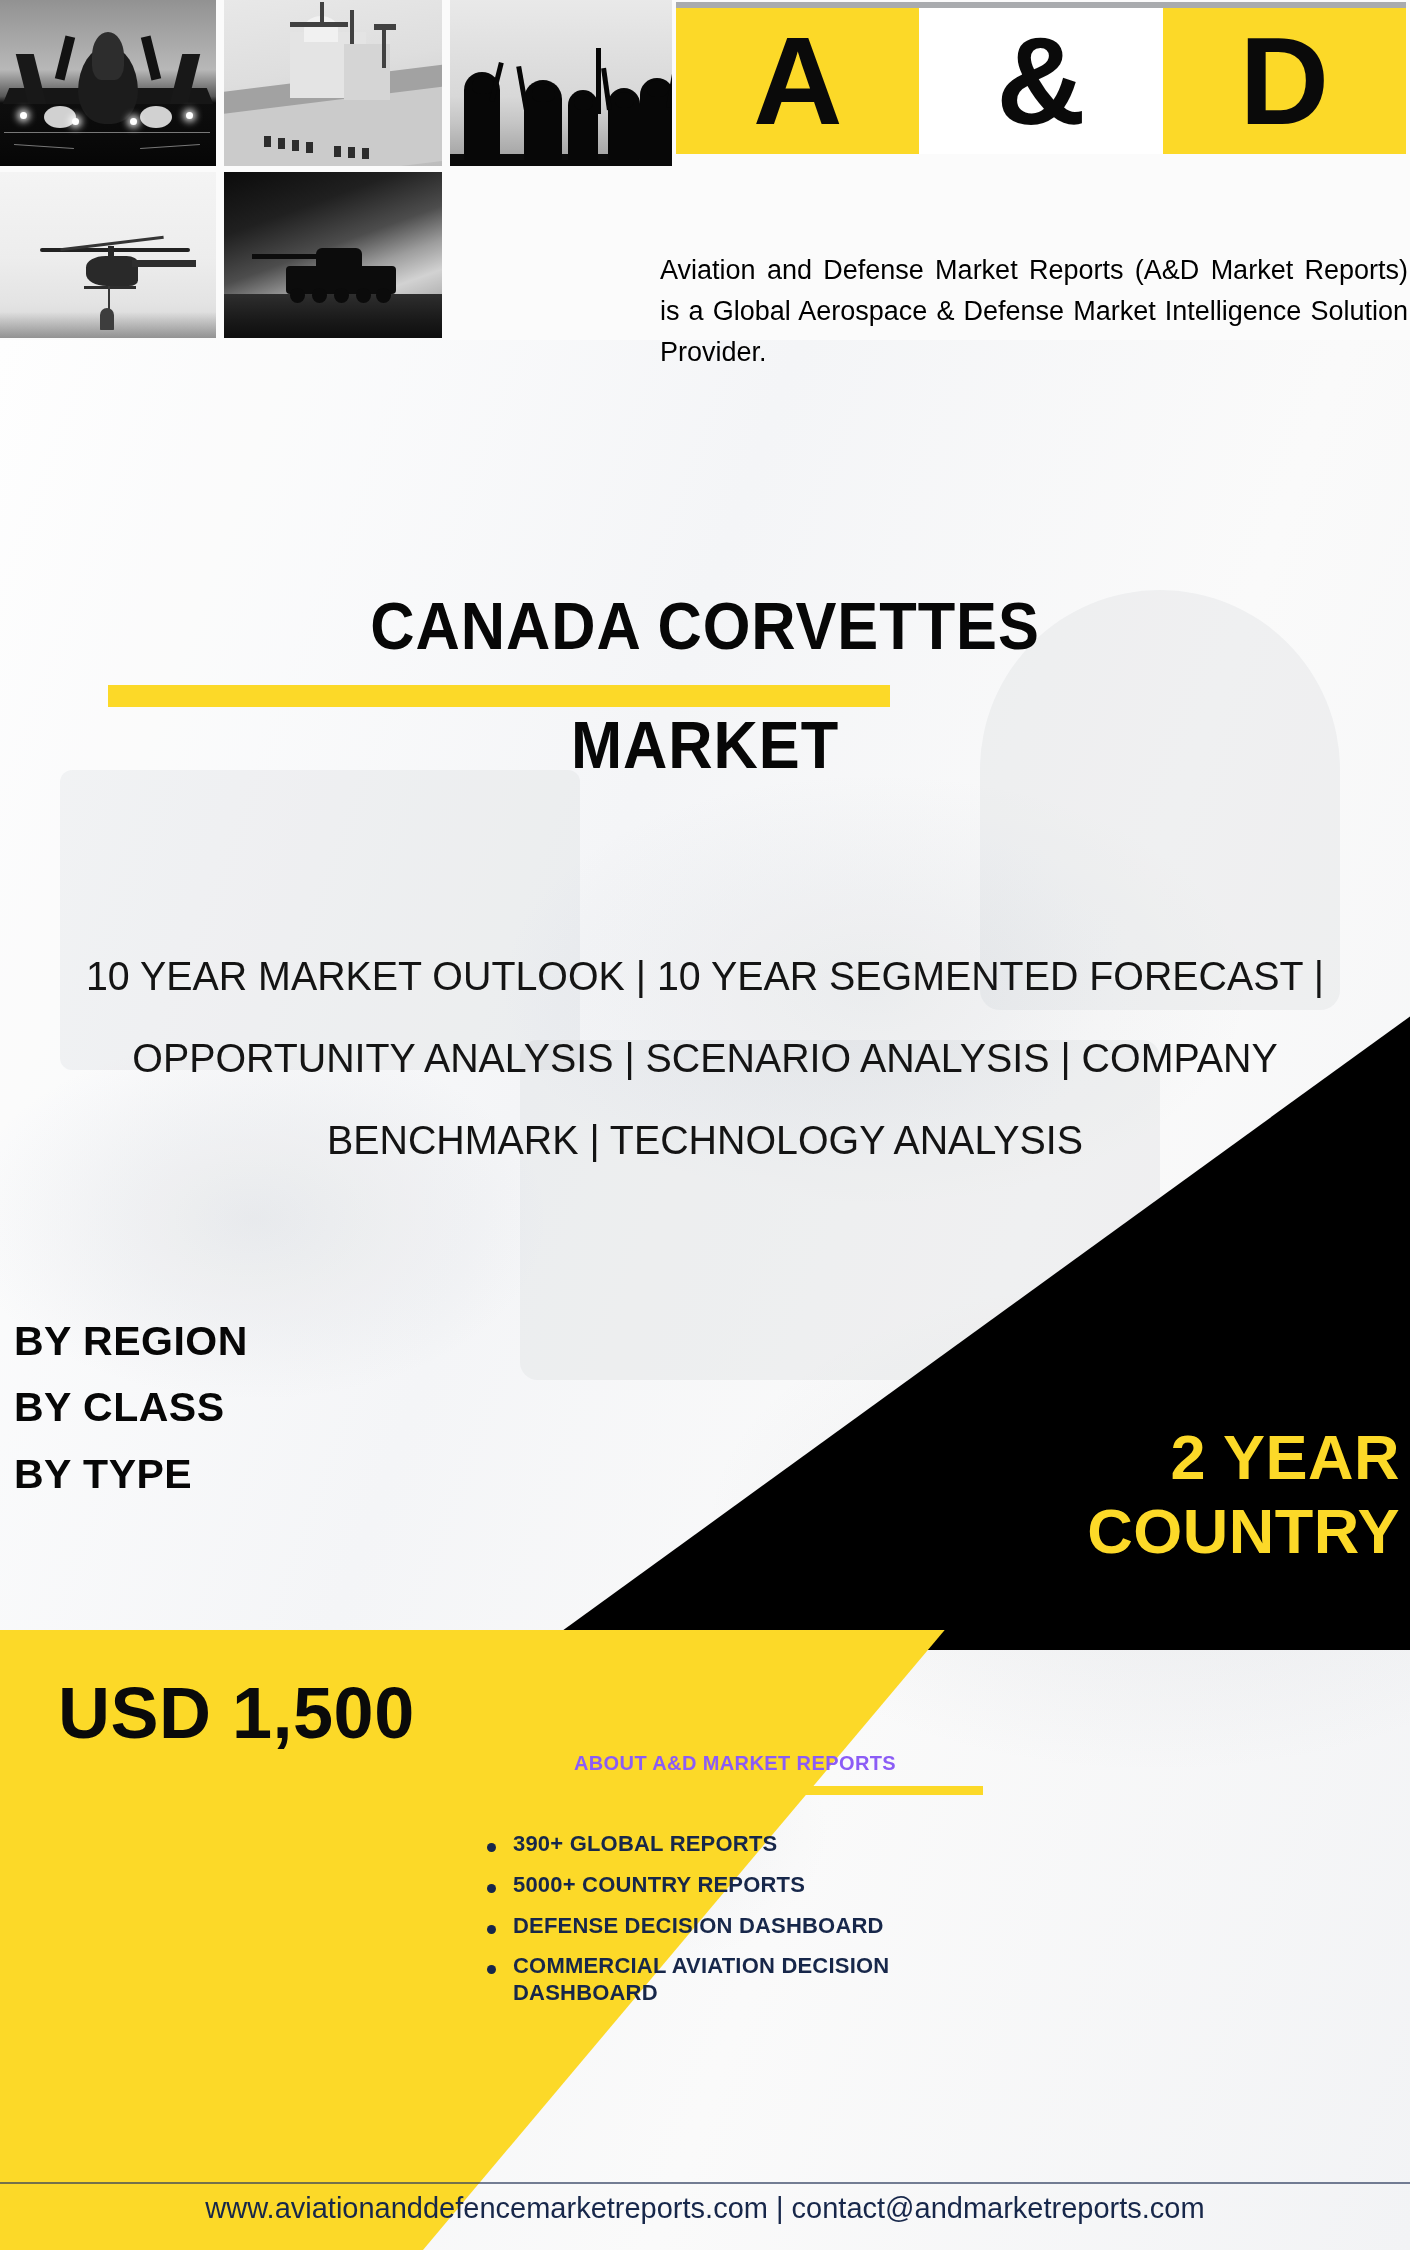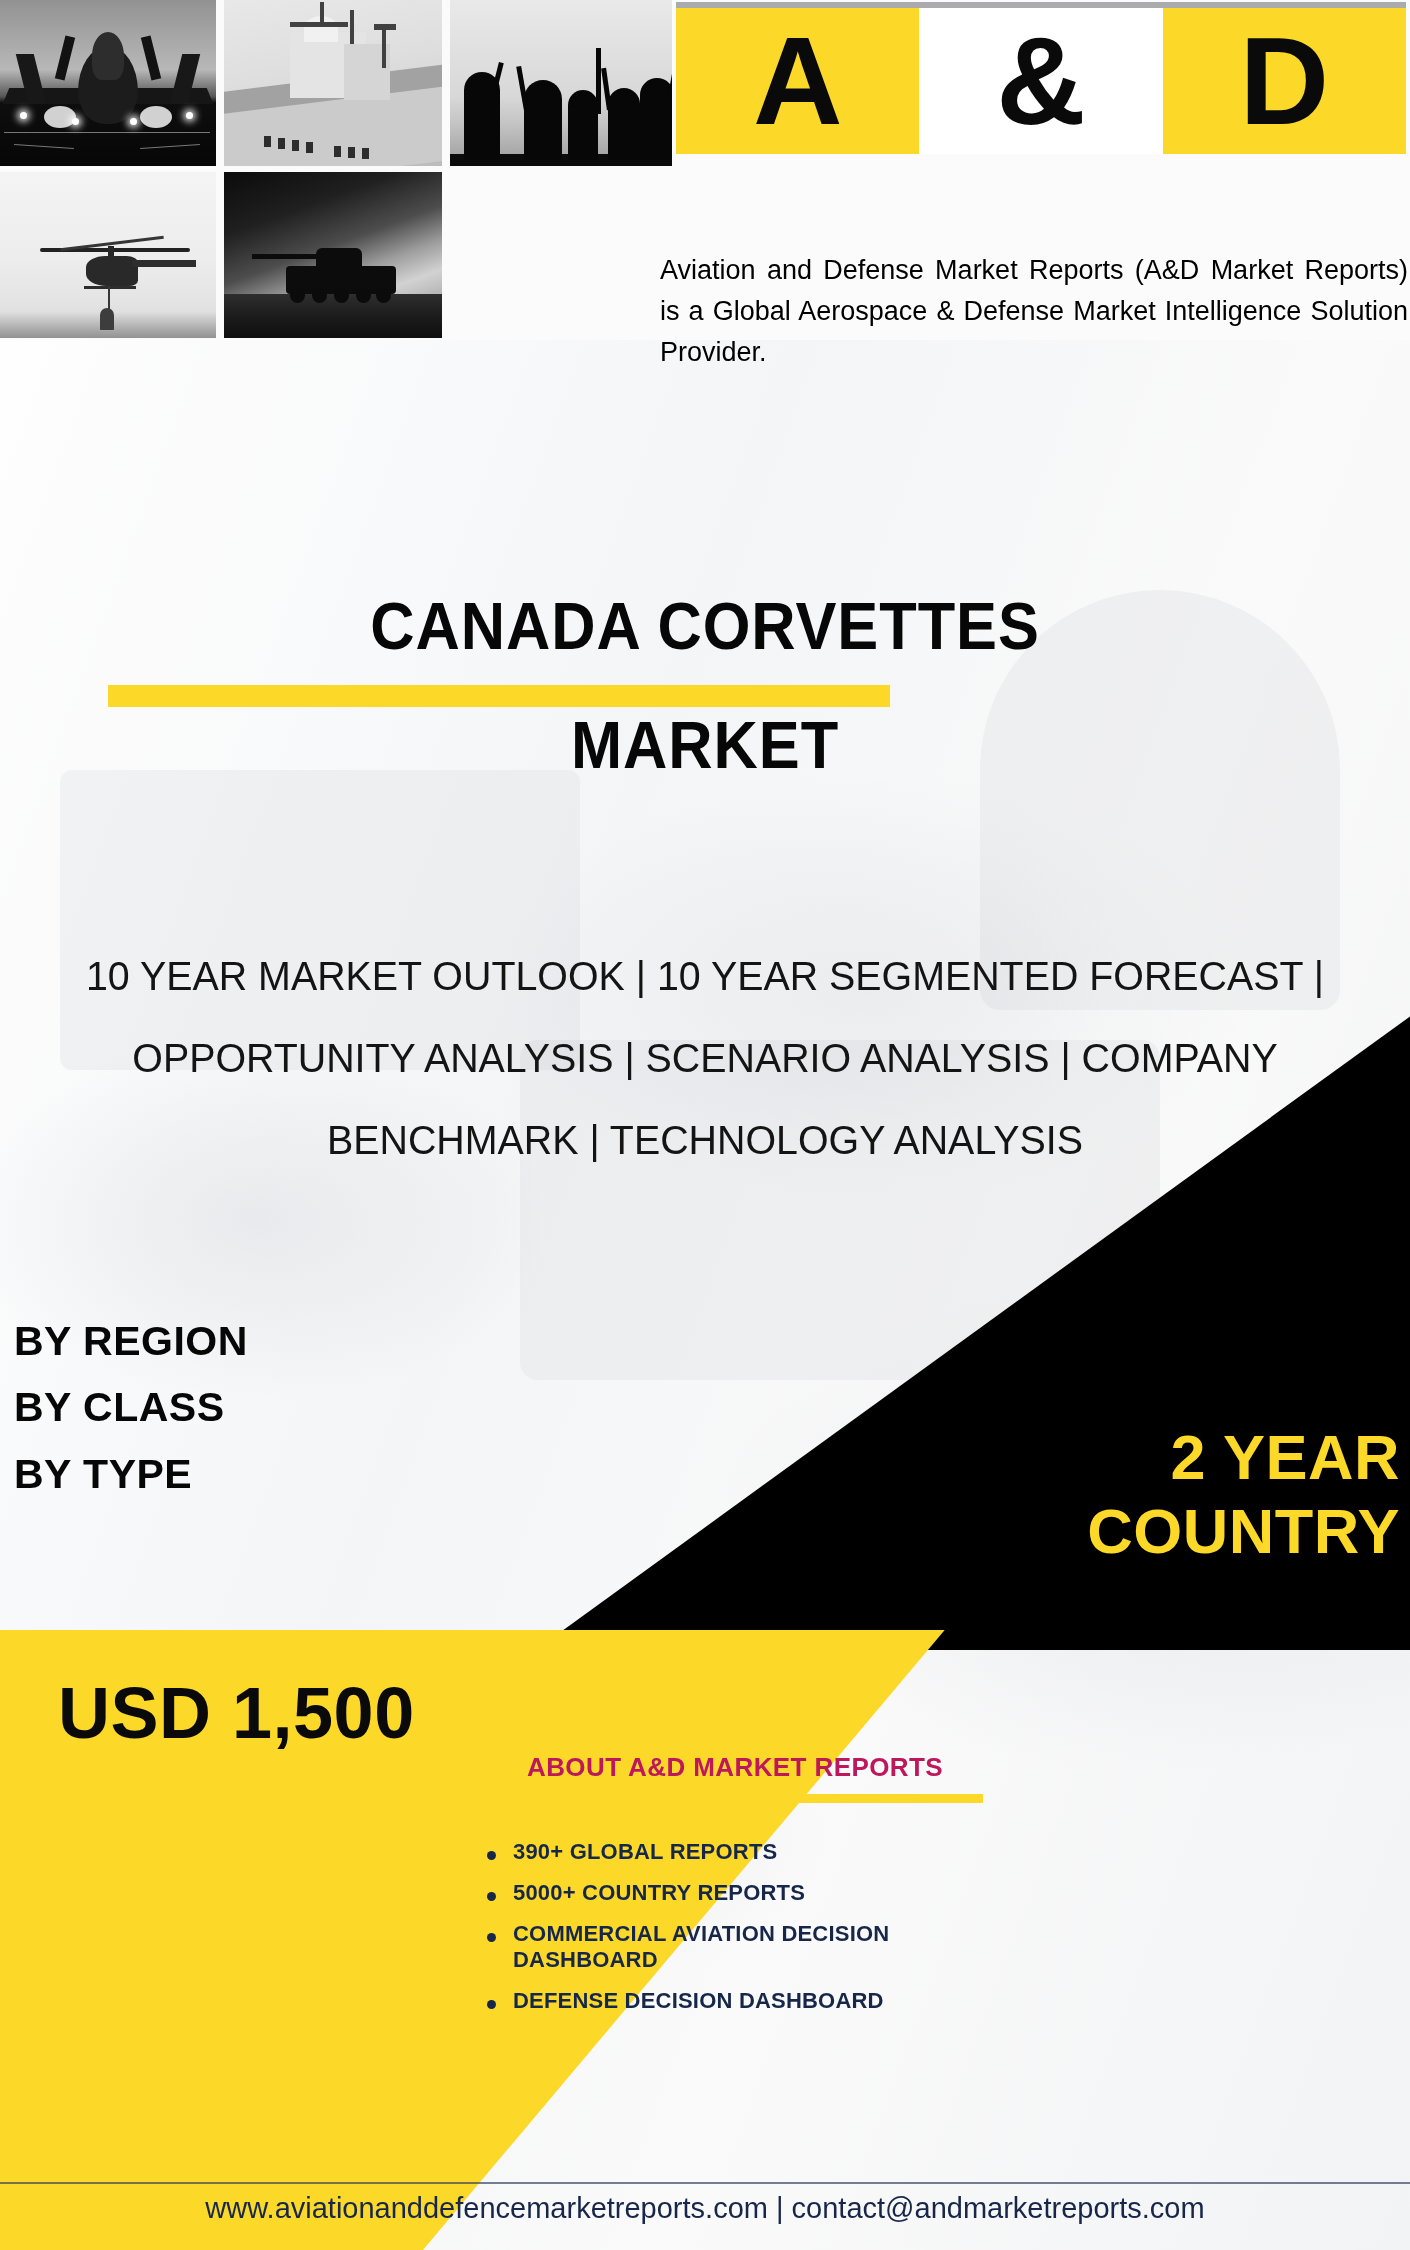--- a/index.html
+++ b/index.html
@@ -155,21 +155,21 @@
     clip-path:polygon(0 0, 67% 0, 30% 100%, 0 100%);
   }
   .price{
     position:absolute;left:58px;top:1672px;width:520px;
     color:#0a0a0a;font-weight:bold;font-size:72px;letter-spacing:.5px;
   }
 
   
   .about{position:absolute;left:455px;top:1752px;width:560px;}
   .about-title{
-    color:#be185d;font-weight:bold;font-size:26px;letter-spacing:.4px;
+    color:#8b5cf6;font-weight:bold;font-size:20px;letter-spacing:.4px;
     text-align:center;white-space:nowrap;
   }
   .about-rule{width:520px;height:9px;background:#fcd928;margin:11px 0 0 8px;}
   .about-list{margin:36px 0 0 0;padding:0 0 0 58px;list-style:none;}
   .about-list li{
     position:relative;color:#17274a;font-weight:bold;font-size:22px;
     line-height:1.22;margin-bottom:14px;letter-spacing:.2px;
   }
   .about-list li .bullet{
     position:absolute;left:-26px;top:12px;width:9px;height:9px;border-radius:50%;background:#17274a;
@@ -317,21 +317,21 @@
 
   <div class="yellow-wedge-inner"></div>
   <div class="price">USD 1,500</div>
 
   <div class="about">
     <div class="about-title">ABOUT A&amp;D MARKET REPORTS</div>
     <div class="about-rule"></div>
     <ul class="about-list">
       <li><span class="bullet"></span><span>390+ GLOBAL REPORTS</span></li>
       <li><span class="bullet"></span><span>5000+ COUNTRY REPORTS</span></li>
+      <li><span class="bullet"></span><span>DEFENSE DECISION DASHBOARD</span></li>
       <li><span class="bullet"></span><span>COMMERCIAL AVIATION DECISION DASHBOARD</span></li>
-      <li><span class="bullet"></span><span>DEFENSE DECISION DASHBOARD</span></li>
     </ul>
   </div>
 
   <div class="footer-rule"></div>
   <div class="footer">www.aviationanddefencemarketreports.com | contact@andmarketreports.com</div>
 
 </div>
 
 </body></html>

